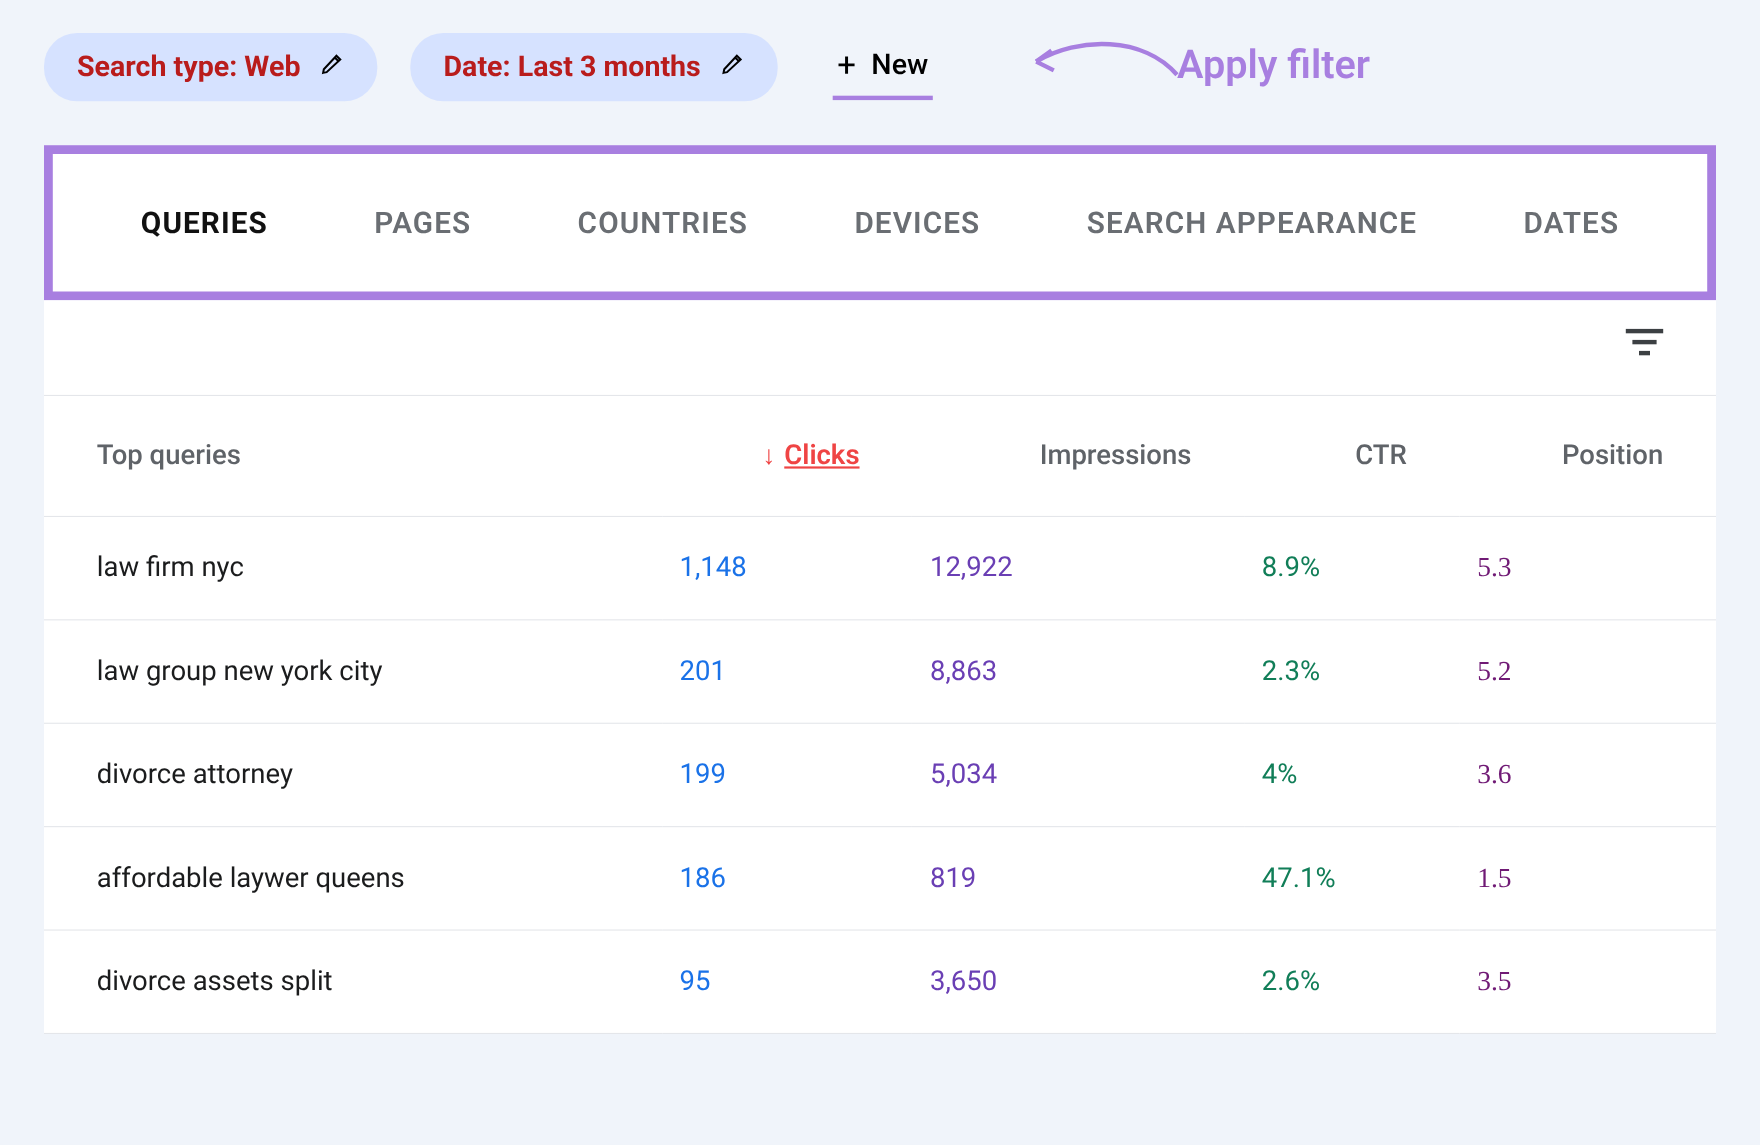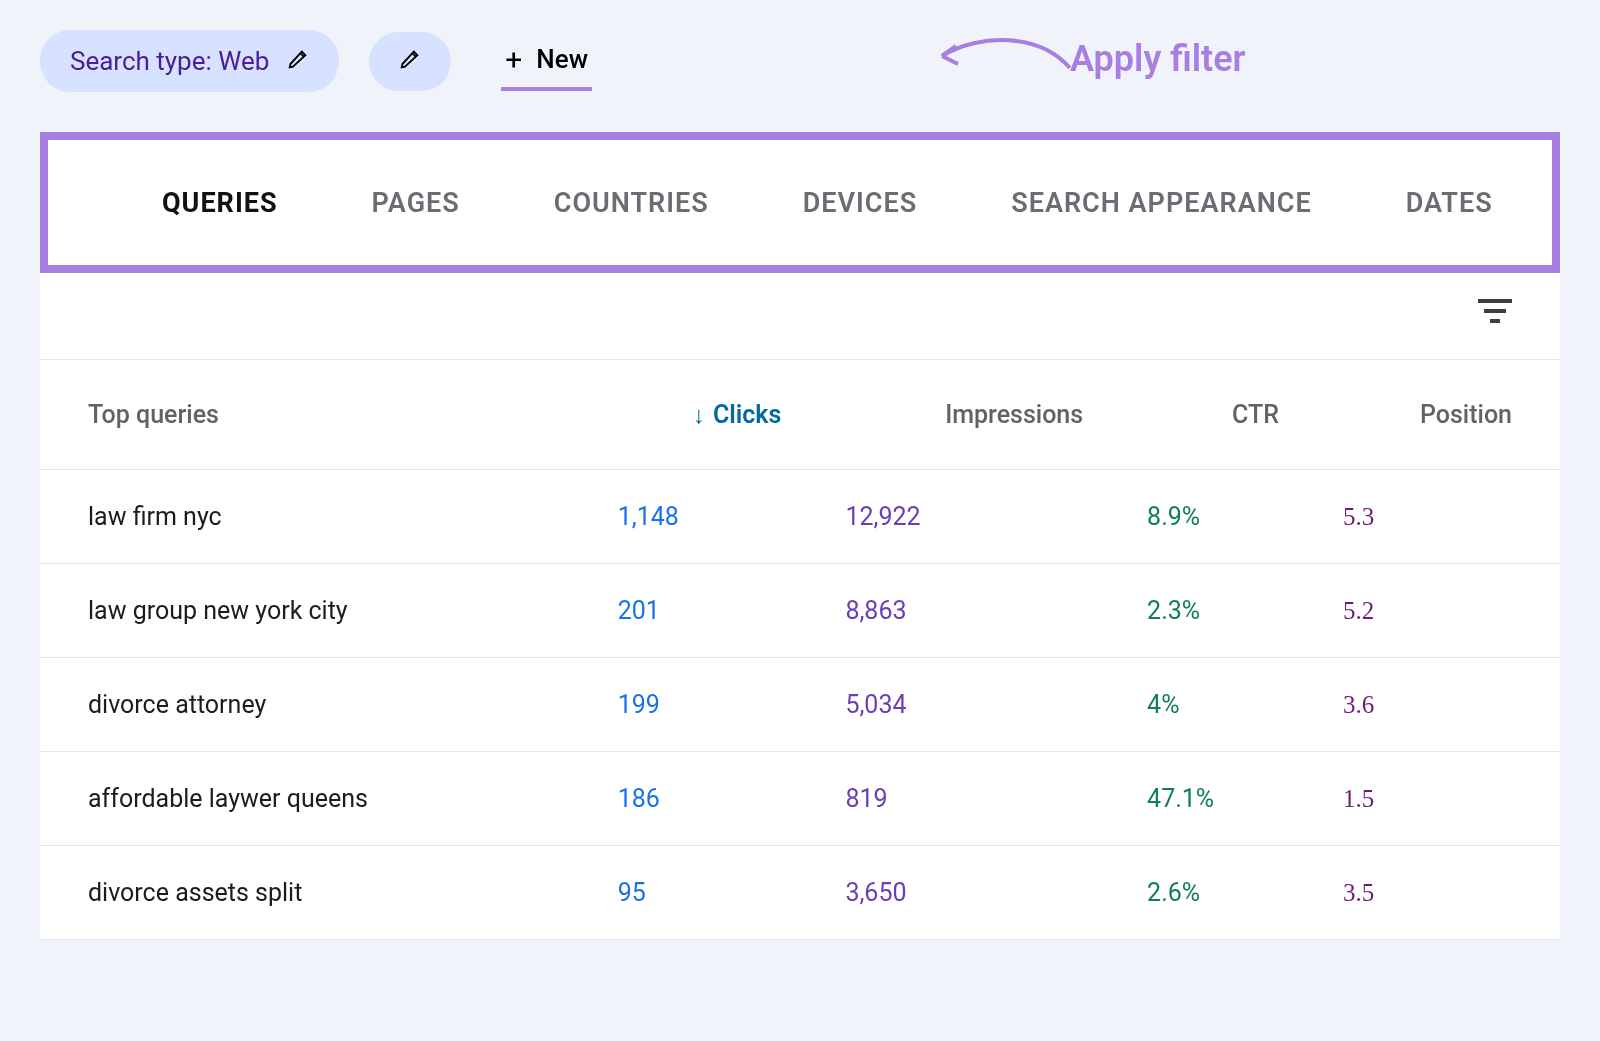--- a/index.html
+++ b/index.html
@@ -22,22 +22,22 @@
     position: relative;
   }
   .chip {
     display: inline-flex;
     align-items: center;
     gap: 18px;
     background: #d6e2ff;
     border-radius: 30px;
     padding: 16px 30px;
     font-size: 26px;
-    font-weight: 400;
-    color: #4c1d95;
+    font-weight: 700;
+    color: #b91c1c;
     justify-content: flex-end;
   }
   .chip .pencil {
     font-size: 22px;
   }
   .new-btn {
     display: inline-flex;
     align-items: center;
     gap: 14px;
     font-size: 26px;
@@ -83,21 +83,20 @@
     gap: 60px;
     justify-content: space-between;
   }
   .tab {
     font-size: 27px;
     font-weight: 600;
     letter-spacing: 1px;
     color: #6a6e73;
     cursor: pointer;
     white-space: nowrap;
-    margin-left: 34px;
   }
   .tab.active {
     color: #111;
     font-weight: 700;
   }
 
   
   .panel {
     background: #fff;
     border-top: none;
@@ -133,22 +132,23 @@
     font-weight: 500;
     color: #5f6368;
     padding: 40px 48px 40px 16px;
     border-bottom: 1px solid #e4e6ea;
   }
   thead th:first-child {
     text-align: left;
     padding-left: 48px;
   }
   thead th.sorted {
-    color: #0369a1;
+    color: #ef4444;
     font-weight: 600;
+    text-decoration: underline;
   }
   .sort-arrow {
     display: inline-block;
     margin-right: 8px;
     font-size: 24px;
   }
   tbody td {
     font-size: 25px;
     padding: 32px 48px 32px 16px;
     border-bottom: 1px solid #e4e6ea;
@@ -170,20 +170,21 @@
 <div class="filters">
   <div class="chip">
     <span>Search type: Web</span>
     <span class="pencil">
       <svg width="22" height="22" viewBox="0 0 24 24" fill="none" stroke="#000" stroke-width="2">
           <path d="M3 21l3.5-.7L20 7.8 16.2 4 3.7 17.5 3 21zM14.5 5.7l3.8 3.8"></path>
         </svg>
     </span>
   </div>
   <div class="chip">
+    <span>Date: Last 3 months</span>
     <span class="pencil">
       <svg width="22" height="22" viewBox="0 0 24 24" fill="none" stroke="#000" stroke-width="2">
           <path d="M3 21l3.5-.7L20 7.8 16.2 4 3.7 17.5 3 21zM14.5 5.7l3.8 3.8"></path>
         </svg>
     </span>
   </div>
   <div class="new-btn">
     <span class="plus">+</span>
     <span>New</span>
   </div>

